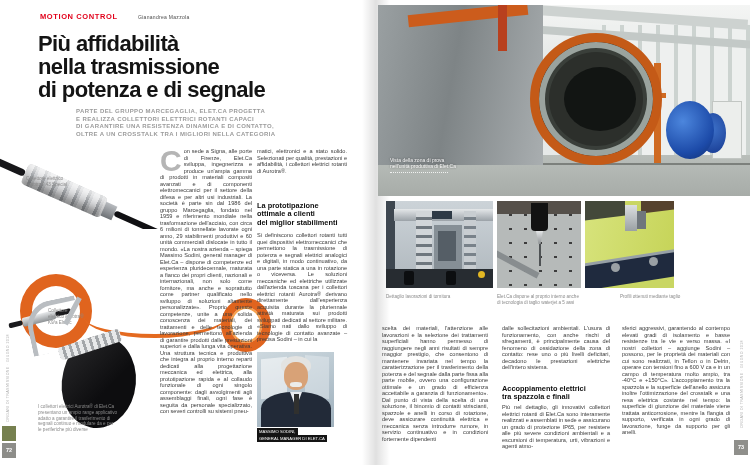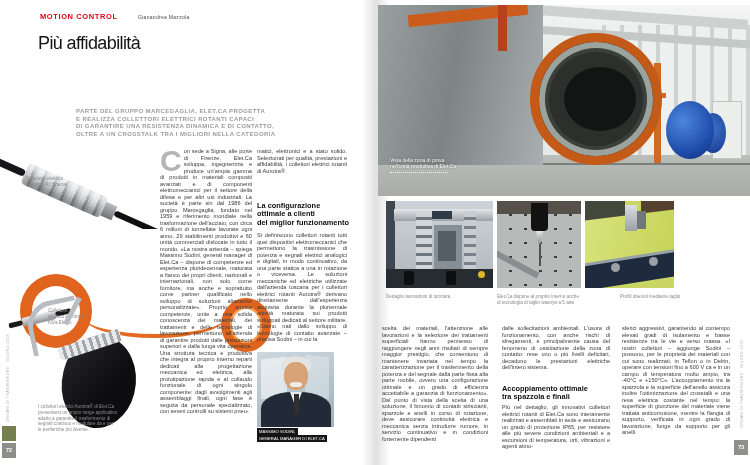--- a/index.html
+++ b/index.html
@@ -4,21 +4,21 @@
 <style>
   * { margin:0; padding:0; box-sizing:border-box; }
   html,body { background:#ffffff; }
   body { width:750px; height:465px; position:relative; overflow:hidden;
          font-family:"Liberation Sans", sans-serif; }
   .abs { position:absolute; }
 
   
   .kicker { font-size:7.5px; font-weight:bold; letter-spacing:.6px; color:#e2001a; }
   .byline { font-size:5px; color:#4a4a4a; letter-spacing:.3px; }
-  .title  { font-size:18px; font-weight:normal; color:#141414; line-height:23px; letter-spacing:-.6px; }
+  .title  { font-size:22px; font-weight:bold; color:#141414; line-height:23px; letter-spacing:-.6px; }
   .stand  { font-size:6px; color:#9b9b9b; letter-spacing:.4px; line-height:7.6px; font-weight:bold; }
   .bodytx { font-size:5.6px; line-height:6.5px; color:#3b3b3b; text-align:justify; }
   .subhead{ font-size:7.4px; line-height:8.4px; font-weight:bold; color:#101010; }
   .cap    { font-size:4.6px; line-height:5.8px; color:#8a8a8a; }
   .dropcap{ float:left; font-size:30px; line-height:26px; color:#b5b5b5; font-weight:bold; margin:0 2px 0 0; }
   .overlaycap { font-size:5px; line-height:6.4px; color:#ffffff; text-shadow:0 0 2px rgba(0,0,0,.6); }
   .vtext  { writing-mode:vertical-rl; transform:rotate(180deg); font-size:3.6px; color:#b0b0b0; letter-spacing:.4px; }
   .pagenum{ font-size:5.5px; color:#ffffff; text-align:center; line-height:15px; font-weight:bold; }
   .portcap{ font-size:4.2px; line-height:7px; color:#ffffff; }
   .portcap span{ background:#141414; padding:1px 2px; }
@@ -135,20 +135,22 @@
   .fold-sq { width:14px; height:15px; }
 </style>
 </head>
 <body>
 
 <div class="abs kicker" style="left:40px; top:12px;">MOTION CONTROL</div>
 <div class="abs byline" style="left:138px; top:14px;">Gianandrea Mazzola</div>
 
 <div class="abs title" style="left:38px; top:32px;">
   <div>Più affidabilità</div>
+  <div>nella trasmissione</div>
+  <div>di potenza e di segnale</div>
 </div>
 
 <div class="abs stand" style="left:76px; top:108px;">
   <div>PARTE DEL GRUPPO MARCEGAGLIA, ELET.CA PROGETTA</div>
   <div>E REALIZZA COLLETTORI ELETTRICI ROTANTI CAPACI</div>
   <div>DI GARANTIRE UNA RESISTENZA DINAMICA E DI CONTATTO,</div>
   <div>OLTRE A UN CROSSTALK TRA I MIGLIORI NELLA CATEGORIA</div>
 </div>
 
 <div class="abs photoA">
@@ -168,23 +170,23 @@
 <div class="pc-band"></div>
 <div class="abs cap" style="left:38px; top:404px; width:80px;">I collettori elettrici Aurotra® di Elet.Ca presentano un ampio range applicativo adatto a garantire il trasferimento di segnali continuo e modulare da e per le periferiche più diverse</div>
 
 <div class="abs bodytx" style="left:160px; top:148px; width:92px; height:310px;">
   <span class="dropcap">C</span><span>on sede a Signa, alle porte di Firenze, Elet.Ca sviluppa, ingegnerizza e produce un'ampia gamma di prodotti in materiali compositi avanzati e di componenti elettromeccanici per il settore della difesa e per altri usi industriali. La società è parte sin dal 1986 del gruppo Marcegaglia, fondato nel 1959 e riferimento mondiale nella trasformazione dell'acciaio, con circa 6 milioni di tonnellate lavorate ogni anno, 29 stabilimenti produttivi e 60 unità commerciali dislocate in tutto il mondo. «La nostra azienda – spiega Massimo Sodini, general manager di Elet.Ca – dispone di competenze ed esperienza pluridecennale, maturata a fianco dei propri clienti, nazionali e internazionali, non solo come fornitore, ma anche e soprattutto come partner qualificato nello sviluppo di soluzioni altamente personalizzate». Proprio queste competenze, unite a una solida conoscenza dei materiali, dei trattamenti e delle tecnologie di lavorazione, permettono all'azienda di garantire prodotti dalle prestazioni superiori e dalla lunga vita operativa. Una struttura tecnica e produttiva che integra al proprio interno reparti dedicati alla progettazione meccanica ed elettrica, alla prototipazione rapida e al collaudo funzionale di ogni singolo componente: dagli avvolgimenti agli assemblaggi finali, ogni fase è seguita da personale specializzato, con severi controlli su sistemi pneu-</span>
 </div>
 
 <div class="abs bodytx" style="left:257px; top:148px; width:90px; height:48px;">matici, elettronici e a stato solido. Selezionati per qualità, prestazioni e affidabilità, i collettori elettrici rotanti di Aurotra®.</div>
 
 <div class="abs subhead" style="left:257px; top:202px; width:92px;">
-  <div>La configurazione</div>
+  <div>La prototipazione</div>
   <div>ottimale a clienti</div>
-  <div>del miglior funzionamento</div>
+  <div>del miglior stabilimenti</div>
 </div>
 
 <div class="abs bodytx" style="left:257px; top:232px; width:90px; height:116px;">Si definiscono collettori rotanti tutti quei dispositivi elettromeccanici che permettono la trasmissione di potenza e segnali elettrici analogici e digitali, in modo continuativo, da una parte statica a una in rotazione o viceversa. Le soluzioni meccaniche ed elettriche utilizzate dall'azienda toscana per i collettori elettrici rotanti Aurotra® derivano direttamente dall'esperienza acquisita durante la pluriennale attività maturata sui prodotti sviluppati dedicati al settore militare. «Siamo nati dallo sviluppo di tecnologie di contatto avanzate – precisa Sodini – in cui la</div>
 
 <div class="abs portrait">
   <div class="pt-flag1"></div>
   <div class="pt-flag2"></div>
   <div class="pt-hair"></div>
   <div class="pt-face"></div>
   <div class="pt-must"></div>
@@ -262,21 +264,21 @@
 
 <div class="abs cap" style="left:386px; top:294px; width:100px;">Dettaglio lavorazioni di tornitura</div>
 <div class="abs cap" style="left:497px; top:294px; width:82px;">Elet.Ca dispone al proprio interno anche di tecnologia di taglio waterjet a 5 assi</div>
 <div class="abs cap" style="left:620px; top:294px; width:90px;">Profili ottenuti mediante taglio</div>
 
 <div class="abs bodytx" style="left:382px; top:325px; width:106px; height:135px;">scelta dei materiali, l'attenzione alle lavorazioni e la selezione dei trattamenti superficiali hanno permesso di raggiungere negli anni risultati di sempre maggior prestigio, che consentono di mantenere invariata nel tempo la caratterizzazione per il trasferimento della potenza e del segnale dalla parte fissa alla parte mobile, ovvero una configurazione ottimale e un grado di efficienza accettabile a garanzia di funzionamento». Dal punto di vista della scelta di una soluzione, il binomio di contatti striscianti, spazzole e anelli in corso di rotazione, deve assicurare continuità elettrica e meccanica senza introdurre rumore, in servizio continuativo e in condizioni fortemente dipendenti</div>
 
 <div class="abs bodytx" style="left:502px; top:325px; width:108px; height:58px;">dalle sollecitazioni ambientali. L'usura di funzionamento, con anche rischi di sfregamenti, è principalmente causa del fenomeno di ossidazione della zona di contatto: rese uno o più livelli deficitari, decadono le prestazioni elettriche dell'intero sistema.</div>
 
 <div class="abs subhead" style="left:502px; top:385px; width:110px;">
-  <div>Accoppiamento ottimale</div>
+  <div>Accoppiamento elettrici</div>
   <div>tra spazzola e finali</div>
 </div>
 
 <div class="abs bodytx" style="left:502px; top:404px; width:108px; height:56px;">Più nel dettaglio, gli innovativi collettori elettrici rotanti di Elet.Ca sono interamente realizzati e assemblati in sede e assicurano un grado di protezione IP65, per resistere alle più severe condizioni ambientali e a escursioni di temperatura, urti, vibrazioni e agenti atmo-</div>
 
 <div class="abs bodytx" style="left:622px; top:325px; width:108px; height:135px;">sferici aggressivi, garantendo al contempo elevati gradi di isolamento e basse resistenze tra le vie e verso massa. «I nostri collettori – aggiunge Sodini – possono, per le proprietà dei materiali con cui sono realizzati, in Teflon o in Delrin, operare con tensioni fino a 600 V ca e in un campo di temperatura molto ampio, tra -40°C e +150°C». L'accoppiamento tra la spazzola e la superficie dell'anello assicura inoltre l'ottimizzazione del crosstalk e una resa elettrica costante nel tempo: la superficie di giunzione del materiale viene trattata anticorrosione, mentre la flangia di supporto, verificata in ogni grado di lavorazione, funge da supporto per gli anelli.</div>
 
 <div class="abs vtext" style="left:740px; top:336px; height:92px;">ORGANI DI TRASMISSIONE · GIUGNO 2018</div>
 <div class="abs fold-sq pagenum" style="left:734px; top:440px; background:#8f8f8b;">73</div>
 

